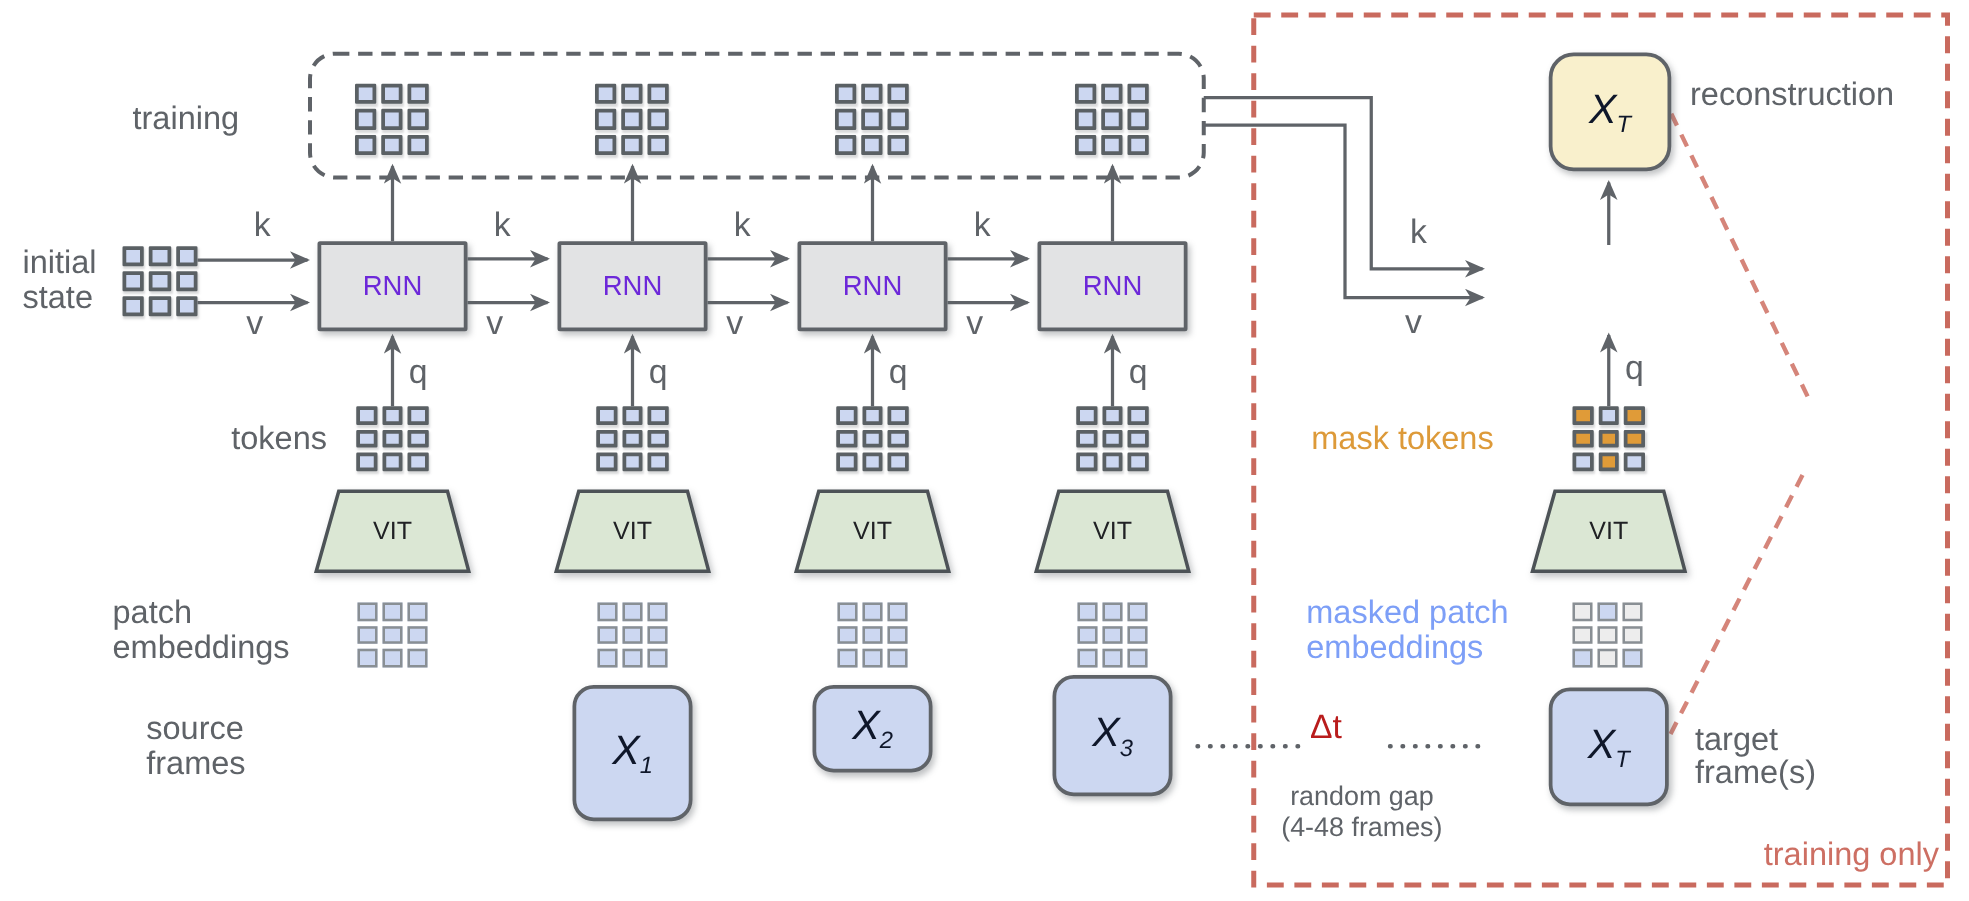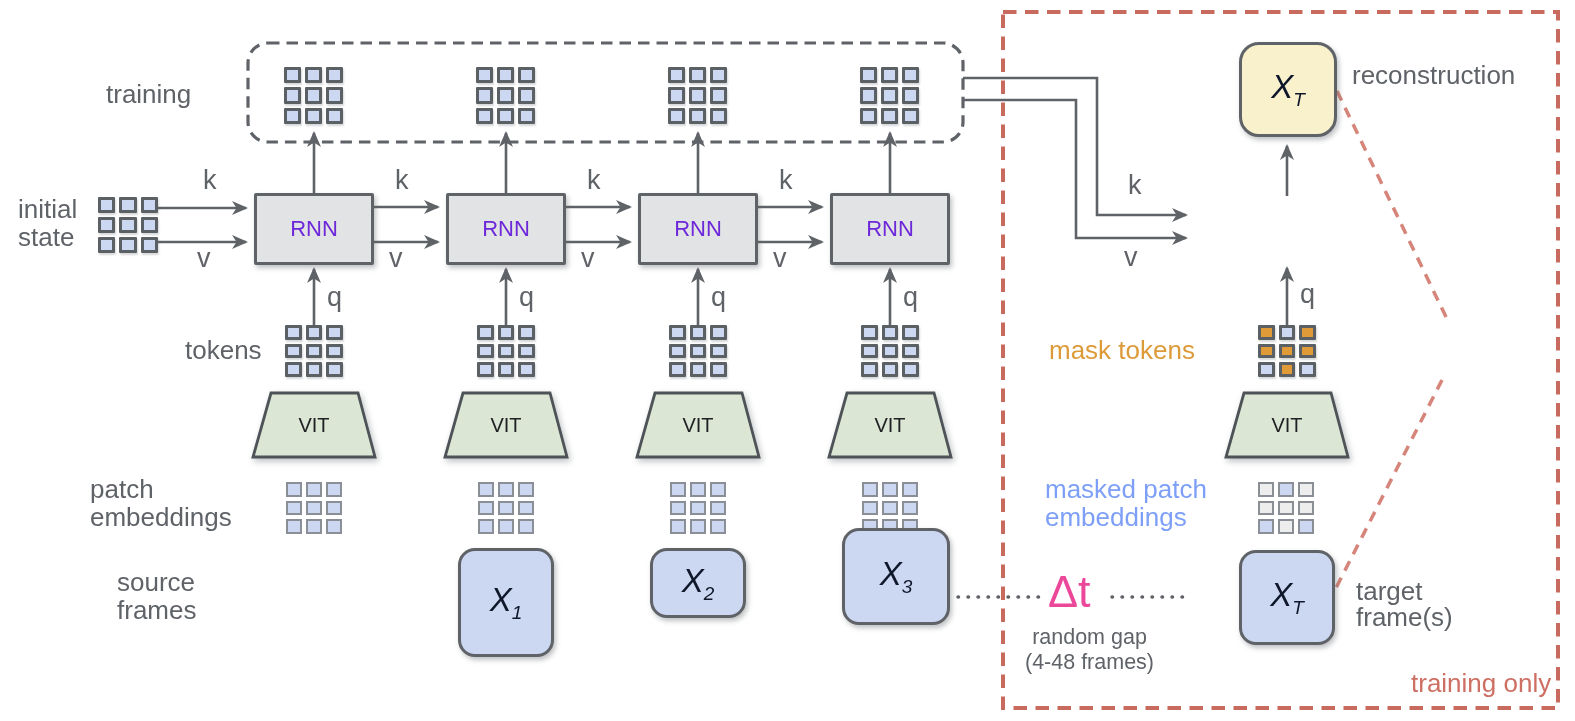--- a/index.html
+++ b/index.html
@@ -31,21 +31,21 @@
   .trap{position:absolute;z-index:2;}
   .trap svg{display:block;filter:drop-shadow(2px 3px 3px rgba(95,99,104,.40));}
   .trap .tlabel{position:absolute;inset:0;display:flex;align-items:center;justify-content:center;
                 color:#202124;}
   .loss-box{position:absolute;z-index:3;display:flex;align-items:center;justify-content:center;
             background:#fff;border:3px solid #d4796d;color:var(--salmon);font-size:28px;white-space:nowrap;}
   .loss-box sub{font-size:17px;}
   .salmon-text{color:var(--salmon);}
   .orange-text{color:var(--orange-text);}
   .blue-text{color:var(--blue-text);}
-  .dt{font-size:45px;color:#ec4899;}
+  .dt{font-size:27px;color:#b91c1c;}
   .small-gray{font-size:21.5px;color:var(--gray-text);text-align:center;line-height:1.1;white-space:nowrap;}
 </style>
 </head>
 <body>
 
 <div class="canvas">
 
   <svg class="connectors" width="1575" height="721" viewBox="0 0 1575 721">
     <defs>
       <marker id="ah" markerWidth="18" markerHeight="15" refX="14" refY="7" orient="auto" markerUnits="userSpaceOnUse">
@@ -304,21 +304,21 @@
       <div class="cell v-b"></div>
       <div class="cell v-b"></div>
     </div>
 
   <div class="node frame" style="left:458px;top:548px;width:96px;height:109px;">
     <span class="xlabel"><span>X</span><sub>1</sub></span>
   </div>
   <div class="node frame" style="left:650px;top:548px;width:96px;height:70px;">
     <span class="xlabel"><span>X</span><sub>2</sub></span>
   </div>
-  <div class="node frame" style="left:842px;top:528px;width:108px;height:97px;">
+  <div class="node frame" style="left:842px;top:540px;width:96px;height:97px;">
     <span class="xlabel"><span>X</span><sub>3</sub></span>
   </div>
 
   <div class="abs dt" style="left:1048px;top:566px;">Δt</div>
   <div class="abs small-gray" style="left:1012px;top:626px;width:155px;">random gap</div>
   <div class="abs small-gray" style="left:1012px;top:651px;width:155px;">(4-48 frames)</div>
 
   <div class="node frame-yellow" style="left:1239px;top:42px;width:98px;height:95px;">
     <span class="xlabel"><span>X</span><sub>T</sub></span>
   </div>

